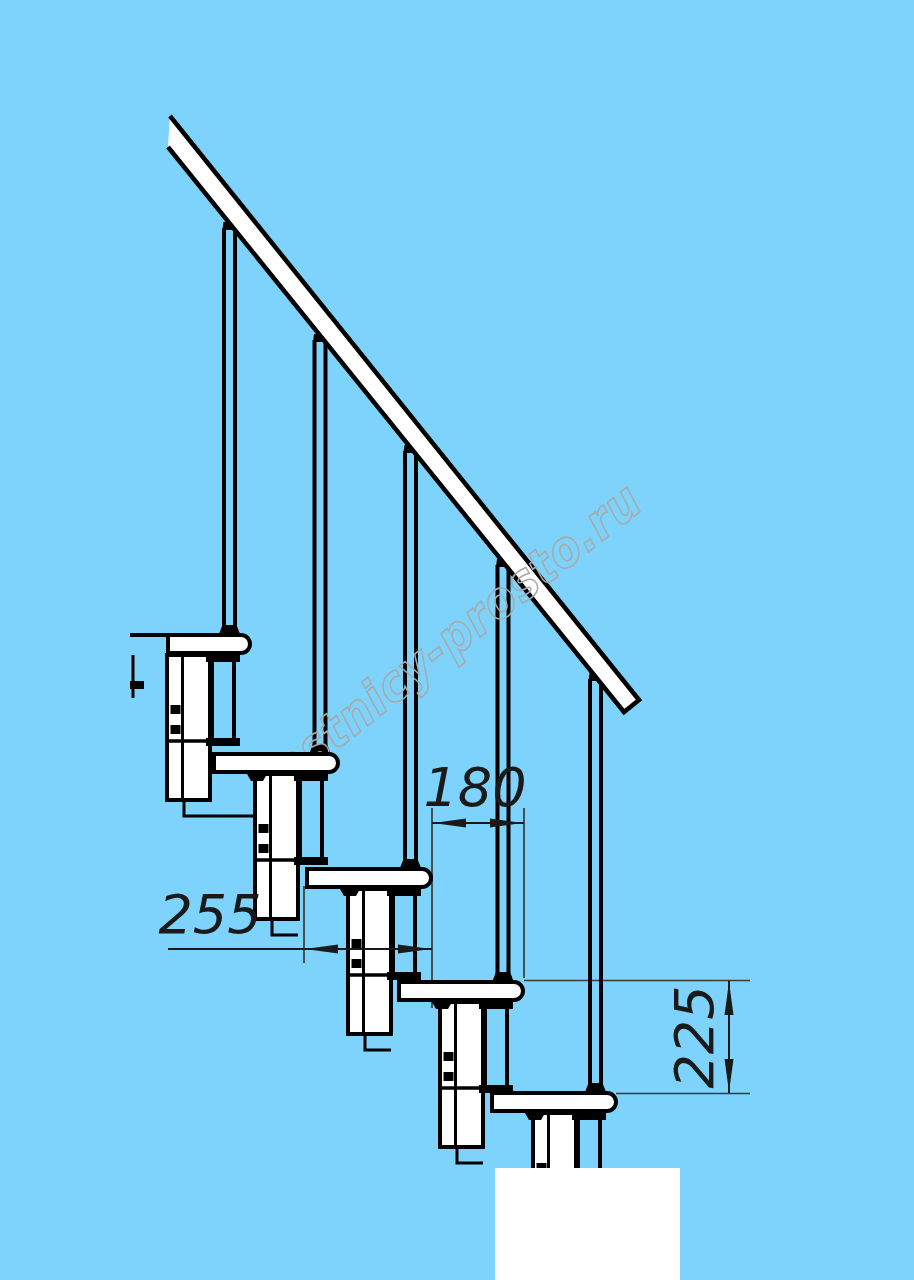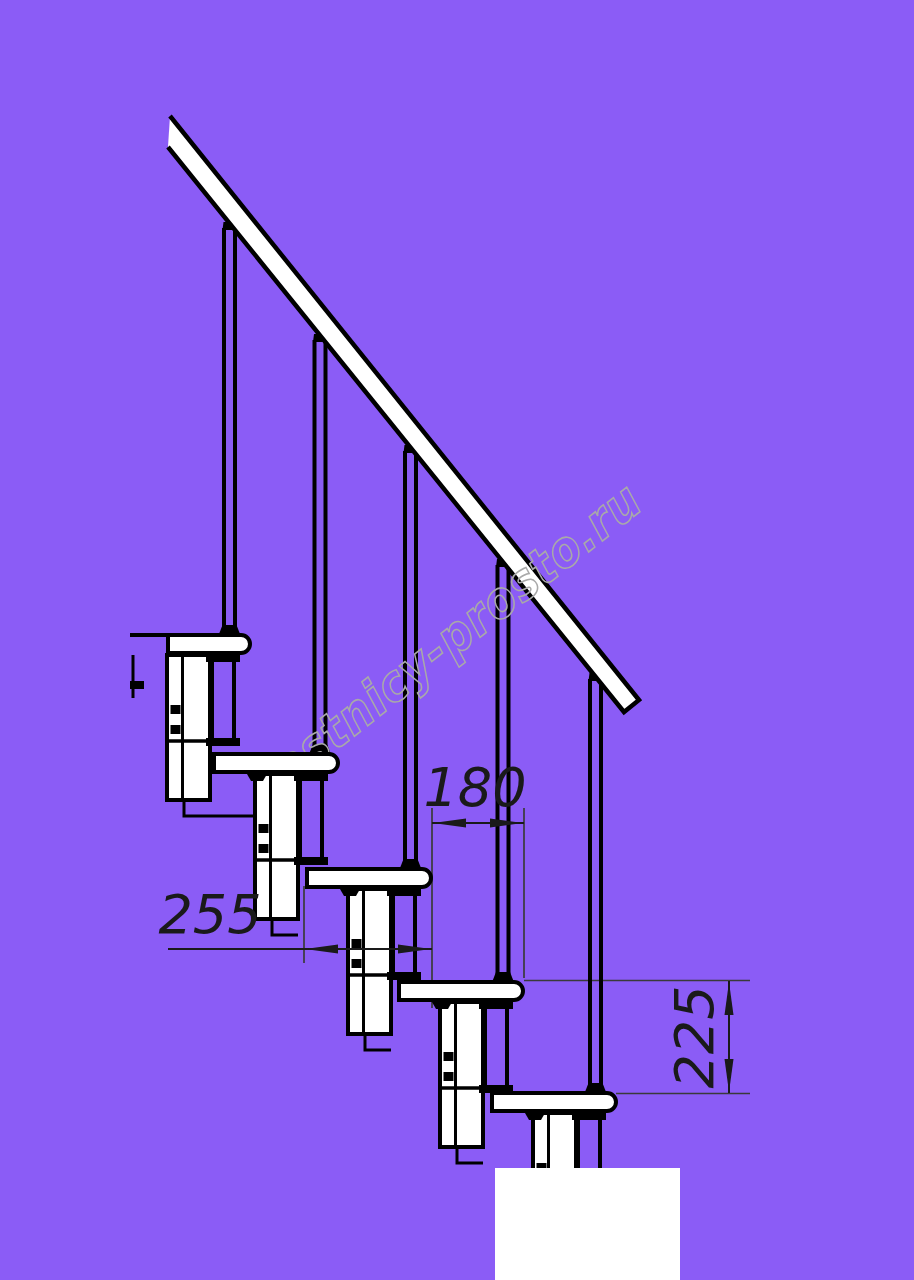--- a/index.html
+++ b/index.html
@@ -1,20 +1,20 @@
 <!DOCTYPE html>
 <html><head>
 <meta charset="utf-8">
 <style>
   html, body { margin: 0; padding: 0; background: #ffffff; }
   .canvas {
     position: relative;
     width: 914px;
     height: 1280px;
-    background: #8b5cf6;
+    background: #7dd3fc;
     overflow: hidden;
     font-family: "DejaVu Sans", "Liberation Sans", sans-serif;
   }
   svg { position: absolute; left: 0; top: 0; }
   .dim-text {
     font-family: "DejaVu Sans", "Liberation Sans", sans-serif;
     font-style: italic;
     font-size: 54px;
     fill: #1a1a1a;
   }

